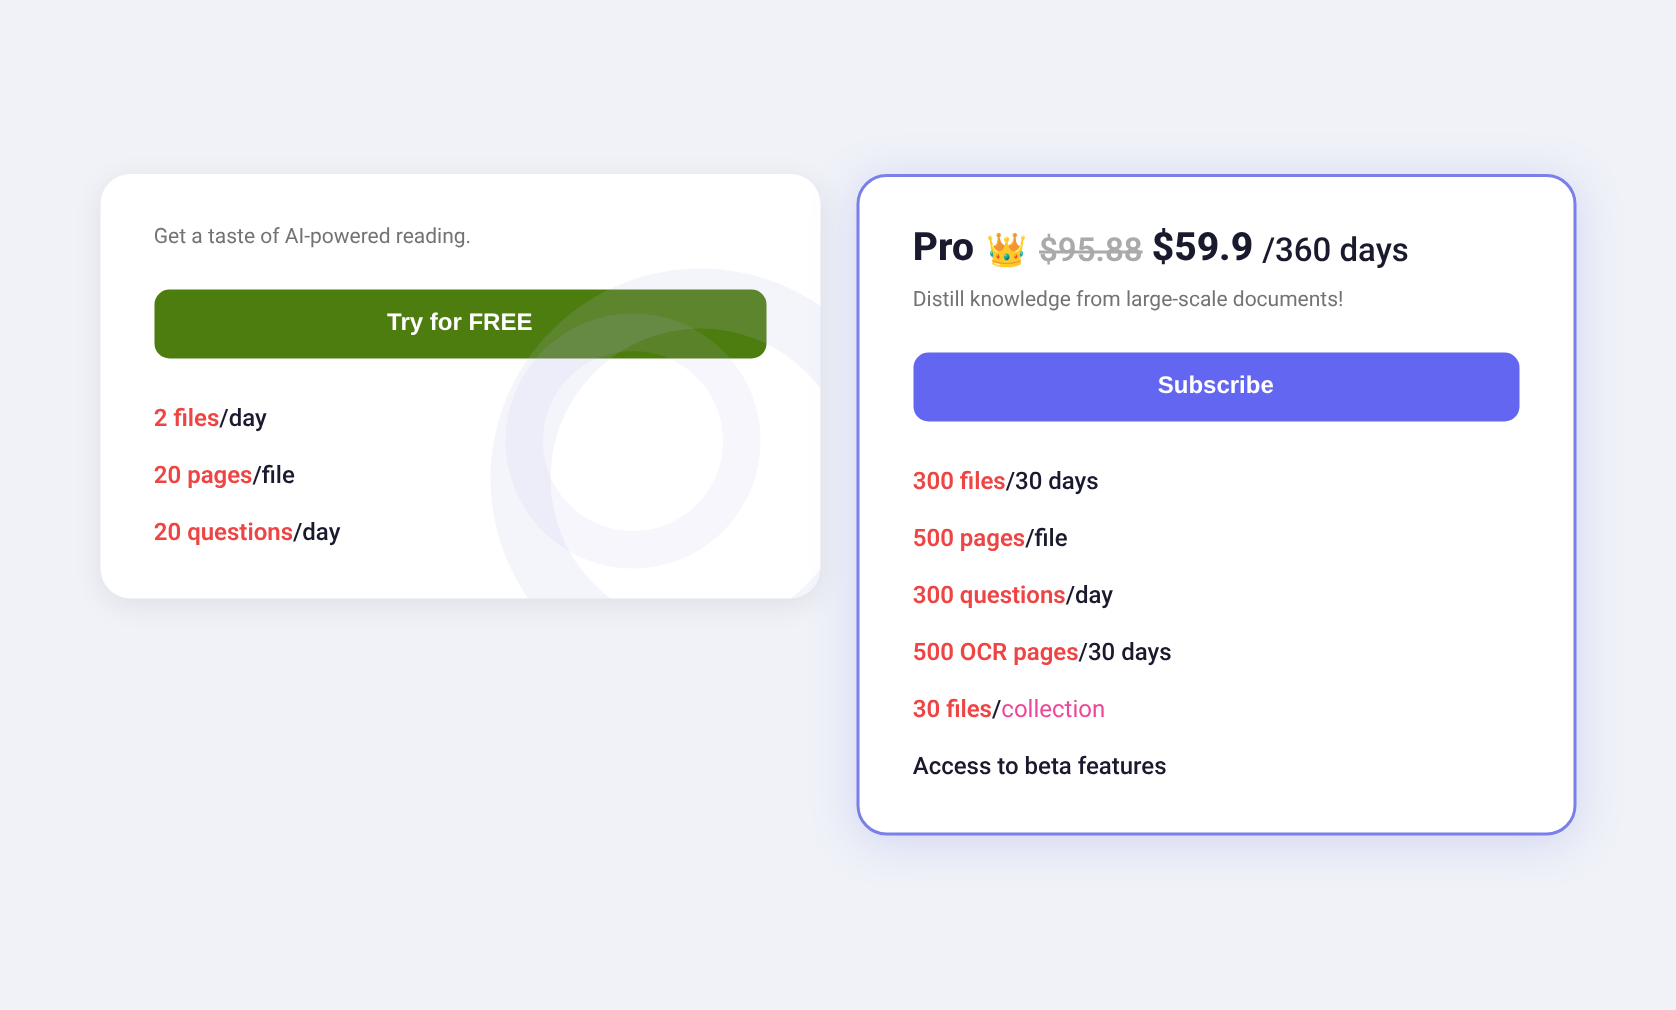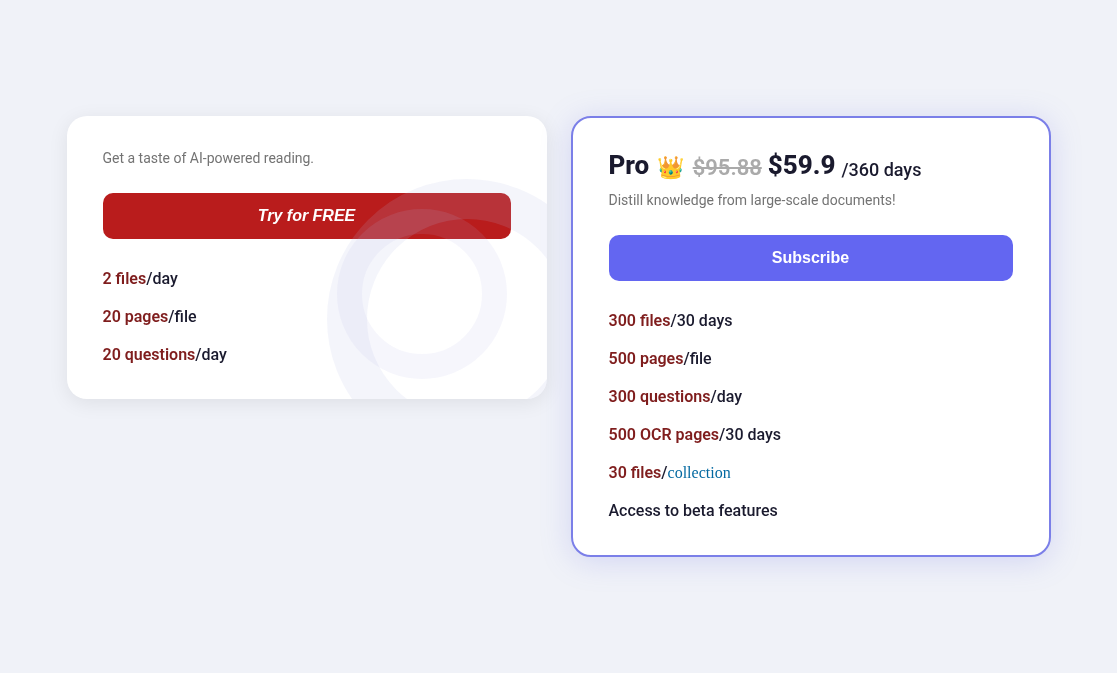--- a/index.html
+++ b/index.html
@@ -95,23 +95,22 @@
       border: none;
       border-radius: 10px;
       font-size: 16px;
       font-weight: 600;
       cursor: pointer;
       text-align: center;
       margin-bottom: 28px;
     }
 
     .btn-free {
-      background: #b91c1c;
+      background: #4d7c0f;
       color: #fff;
-      font-style: italic;
     }
 
     .btn-pro {
       background: #6366f1;
       color: #fff;
     }
 
     .features-list {
       list-style: none;
       display: flex;
@@ -120,28 +119,27 @@
     }
 
     .feature-item {
       font-size: 16px;
       color: #1a1a2e;
       font-weight: 500;
       line-height: 1.5;
     }
 
     .feature-item .highlight {
-      color: #7f1d1d;
+      color: #ef4444;
       font-weight: 600;
     }
 
     .feature-item .muted {
-      color: #0369a1;
+      color: #ec4899;
       font-weight: 400;
-      font-family: Liberation Serif, serif;
     }
 
     
     .pro-header {
       display: flex;
       align-items: flex-end;
       gap: 6px;
       flex-wrap: wrap;
     }
 
@@ -163,21 +161,21 @@
       text-decoration: line-through;
     }
 
     .price-current {
       font-size: 26px;
       font-weight: 800;
       color: #1a1a2e;
     }
 
     .price-period {
-      font-size: 18px;
+      font-size: 22px;
       font-weight: 500;
       color: #1a1a2e;
     }
   </style>
 </head>
 <body>
 
 <div class="pricing-container">
 
   <div class="card card-free">

